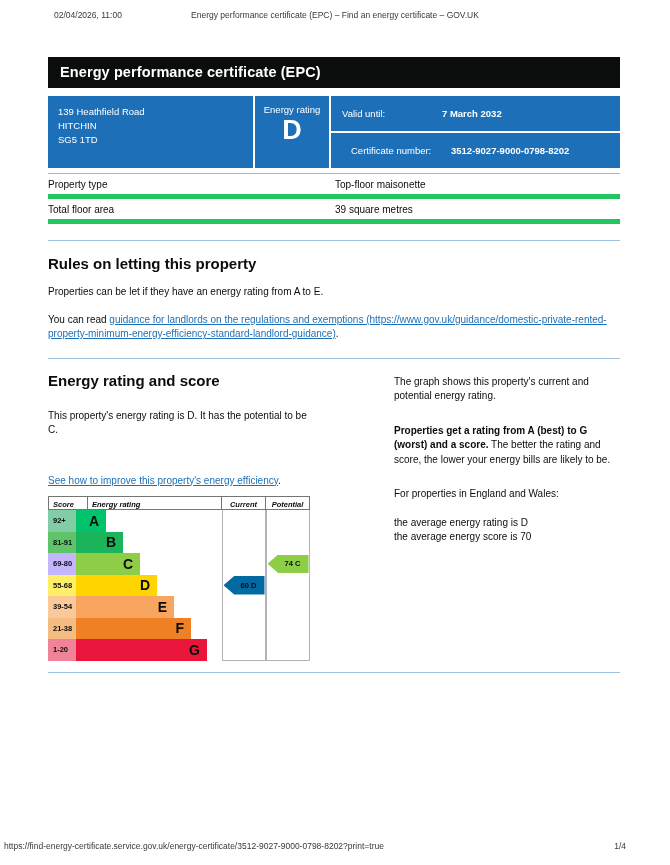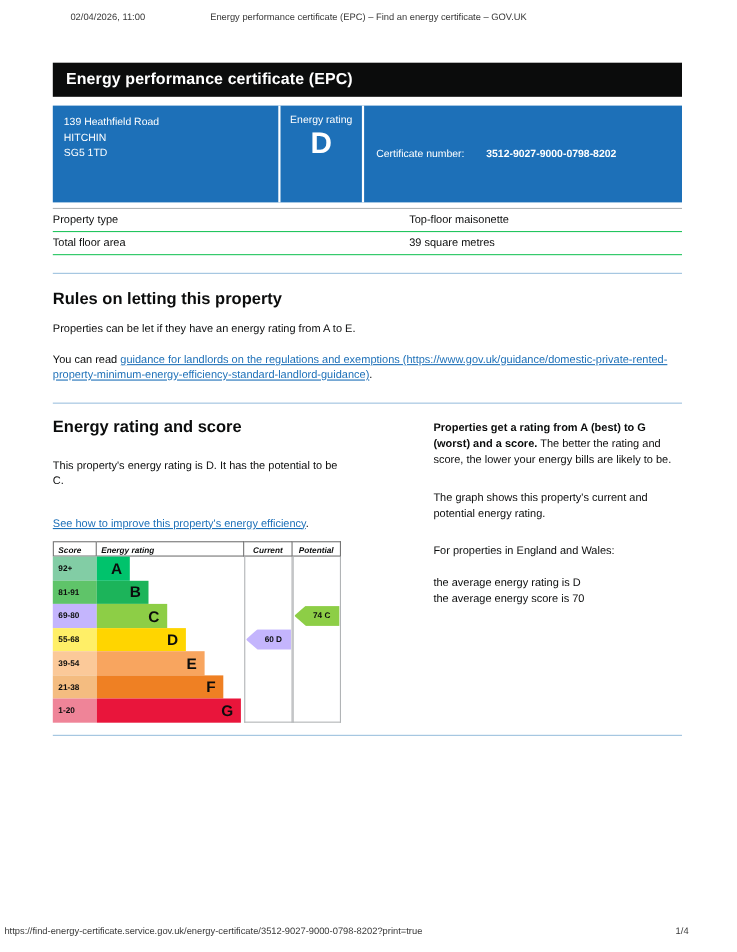--- a/index.html
+++ b/index.html
@@ -4,80 +4,80 @@
 <style>
   html,body { margin:0; padding:0; }
   body {
     width:670px; height:865px; position:relative; background:#ffffff;
     font-family:"Liberation Sans", sans-serif; color:#0b0c0c;
     -webkit-font-smoothing:antialiased;
   }
   
   .meta-header { position:absolute; top:10px; left:0; right:0; height:12px;
     font-size:8.5px; color:#383838; }
-  .meta-header .print-date { position:absolute; left:34px; top:0;padding-left:30px; }
+  .meta-header .print-date { position:absolute; left:24px; top:0;padding-left:30px; }
   .meta-header .doc-title { text-align:center; }
   .meta-footer { position:absolute; bottom:12px; left:0; right:0; height:12px;
     font-size:8.5px; color:#383838; }
   .meta-footer .print-url { position:absolute; left:4px; top:0; }
   .meta-footer .page-num { position:absolute; right:44px; top:0; }
 
   main { position:absolute; left:48px; top:57px; width:572px; }
 
   .title-bar { background:#0b0c0c; color:#fff; font-size:14.5px; font-weight:bold;
     padding:7px 12px 8px 12px; letter-spacing:.1px; }
 
   
-  .summary { display:flex; background:#1d70b8; color:#fff; margin-top:8px; height:88px; }
+  .summary { display:flex; background:#1d70b8; color:#fff; margin-top:8px; height:72px; }
   .cell-address { width:207px; box-sizing:border-box; padding:9px 10px;
     font-size:9.5px; line-height:1.45; border-right:2px solid #fff; }
   .cell-rating { width:76px; box-sizing:border-box; border-right:2px solid #fff;
     text-align:center; padding-top:8px; }
   .cell-rating .rating-label { font-size:9.5px; }
   .cell-rating .rating-letter { font-size:27px; font-weight:bold; line-height:1.1; margin-top:1px; }
   .cell-details { flex:1; display:flex; flex-direction:column; }
   .detail-row { flex:1; display:flex; align-items:center; padding-left:11px; font-size:9.5px; }
   .detail-row + .detail-row { border-top:2px solid #fff;padding-left:20px; }
   .detail-row .lbl { width:100px; }
   .detail-row .val { font-weight:bold; }
 
   
   .facts { margin-top:5px; font-size:10px; border-top:1px solid #b1b4b6; }
-  .facts .frow { display:flex; border-bottom:1px solid #22c55e; padding:4.5px 0;gap:37px; }
+  .facts .frow { display:flex; border-bottom:5px solid #22c55e; padding:4.5px 0; }
   .facts .flbl { width:287px; }
 
   hr.section { border:none; border-top:1px solid #9dc1de; margin:16px 0 0 0; height:0; }
 
   h2 { font-size:15px; margin:0; font-weight:bold; }
   p { font-size:10px; line-height:1.45; margin:0; }
   a { color:#1d70b8; text-decoration:underline; }
 
   .rules h2 { margin-top:14px; }
   .rules p { margin-top:13px; }
 
   .two-col { display:flex; margin-top:13px;gap:44px; }
   .col-left { width:264px; }
   .col-right { width:268px; margin-left:40px; }
   .col-left .rating-para { margin-top:20px; }
-  .col-left .improve-para { margin-top:24px; font-size:10px; line-height:1.45; }
+  .col-left .improve-para { margin-top:36px; font-size:10px; line-height:1.45; }
   .col-right p { margin-top:20px; }
   .col-right p:first-child { margin-top:3px; }
   .col-right .avg-lines { margin-top:14px; }
 
   
   .chart { position:relative; width:262px; margin-top:8px; }
   .chead { display:flex; height:14px; font-weight:bold; font-size:7.5px; }
   .chead .hc { box-sizing:border-box; border:1px solid #757575; border-left:none;
     padding:2.5px 0 0 4px;font-style:italic; }
   .chead .hc:first-child { border-left:1px solid #757575; }
   .hc-score { width:40px; }
   .hc-rating { width:134px; }
   .hc-current, .hc-potential { width:44px; text-align:center; padding-left:0 !important; }
   .crow { display:flex; height:21.5px; }
-  .crange { width:40px; box-sizing:border-box; display:flex; align-items:center;
+  .crange { width:28px; box-sizing:border-box; display:flex; align-items:center;
     padding-left:5px; font-size:7.5px; font-weight:bold; }
   .cband { display:flex; align-items:center; justify-content:flex-end;
     box-sizing:border-box; padding-right:7px; font-size:14px; font-weight:bold; color:#0b0c0c; }
   .colbox { position:absolute; top:14px; bottom:0; width:44px; box-sizing:border-box;
     border:1px solid #b1b4b6; border-top:none; }
   .colbox.current  { left:174px; }
   .colbox.potential{ left:218px; }
   .arrow { position:absolute; width:41px; height:18.5px; box-sizing:border-box;
     clip-path:polygon(26% 0, 100% 0, 100% 100%, 26% 100%, 0 50%);
     display:flex; align-items:center; justify-content:center; padding-left:9px;
@@ -104,20 +104,24 @@
       <div>139 Heathfield Road</div>
       <div>HITCHIN</div>
       <div>SG5 1TD</div>
     </div>
     <div class="cell-rating">
       <div class="rating-label">Energy rating</div>
       <div class="rating-letter">D</div>
     </div>
     <div class="cell-details">
       <div class="detail-row">
+        <span class="lbl">Valid until:</span>
+        <span class="val">7 March 2032</span>
+      </div>
+      <div class="detail-row">
         <span class="lbl">Certificate number:</span>
         <span class="val">3512-9027-9000-0798-8202</span>
       </div>
     </div>
   </div>
 
   <div class="facts">
     <div class="frow">
       <span class="flbl">Property type</span>
       <span>Top-floor maisonette</span>
@@ -176,28 +180,28 @@
           <div class="crange" style="background: rgb(244, 188, 128);">21-38</div>
           <div class="cband" style="width: 115px; background: rgb(239, 128, 35);">F</div>
         </div>
         <div class="crow">
           <div class="crange" style="background: rgb(239, 132, 152);">1-20</div>
           <div class="cband" style="width: 131px; background: rgb(233, 21, 59);">G</div>
         </div>
 
         <div class="colbox current"></div>
         <div class="colbox potential"></div>
-        <div class="arrow current" style="top: 80px; background: #c4b5fd;">60 D</div>
+        <div class="arrow current" style="top: 80px; background: #0369a1;">60 D</div>
         <div class="arrow potential" style="top: 58.5px; background: rgb(141, 206, 70);">74 C</div>
       </div>
     </div>
 
     <div class="col-right">
+      <p>The graph shows this property's current and potential energy rating.</p>
       <p><b>Properties get a rating from A (best) to G (worst) and a score.</b><span> The better the rating and score, the lower your energy bills are likely to be.</span></p>
-      <p>The graph shows this property's current and potential energy rating.</p>
       <p>For properties in England and Wales:</p>
       <p class="avg-lines"><span>the average energy rating is D</span><br><span>the average energy score is 70</span></p>
     </div>
   </div>
 
   <hr class="section after-chart">
 
 </main>
 
 <div class="meta-footer">

